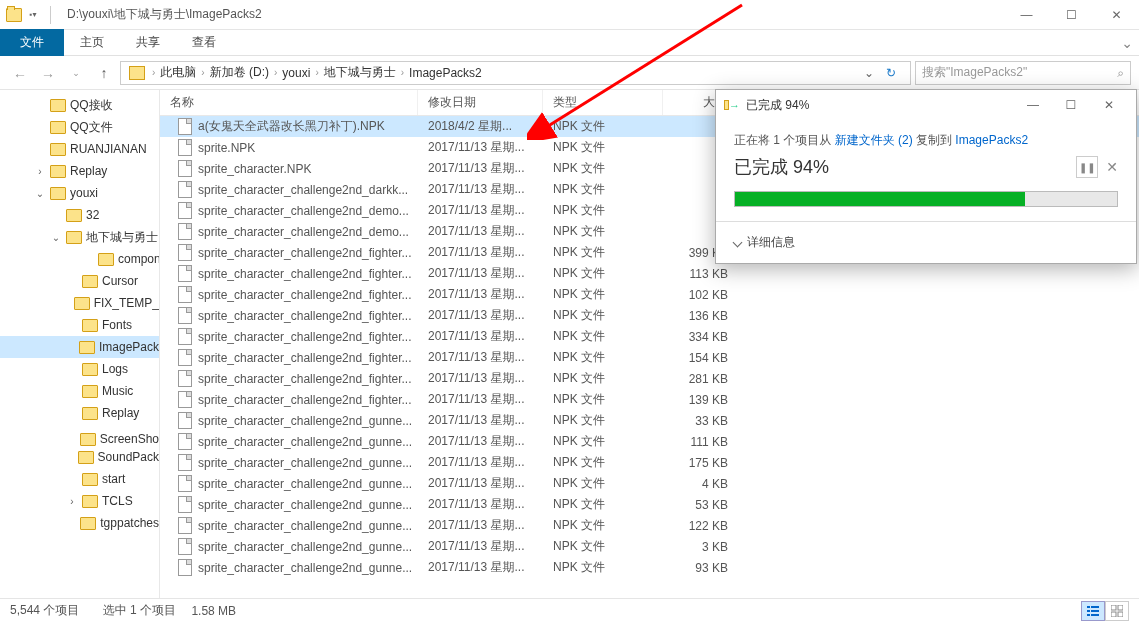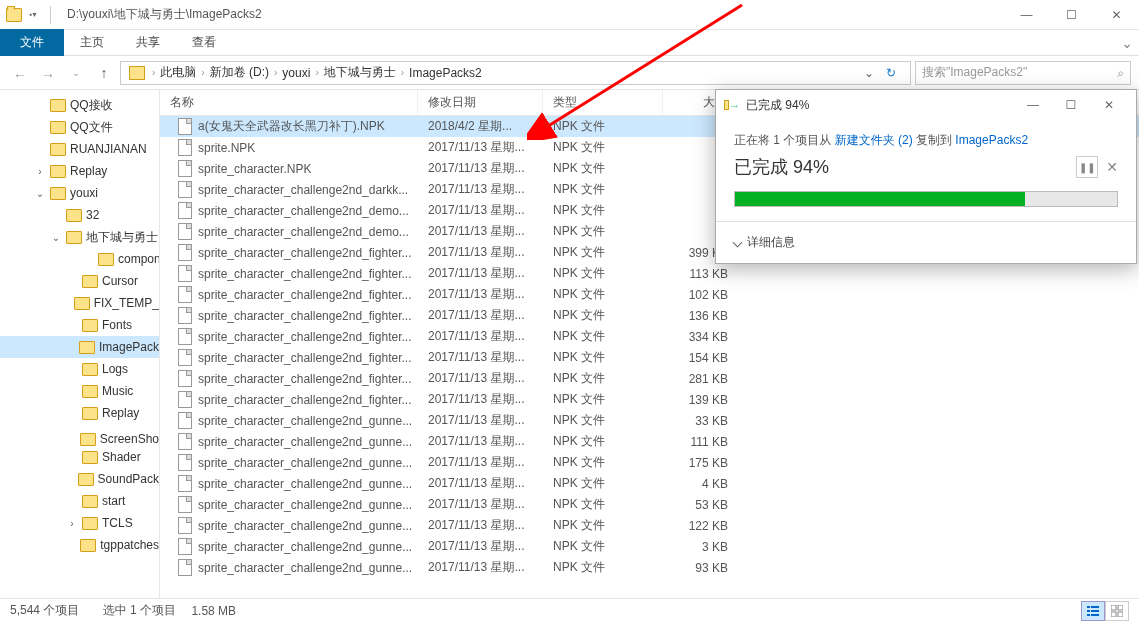--- a/index.html
+++ b/index.html
@@ -221,25 +221,20 @@
         <span>Replay</span>
       </div>
       <div class="tree-item" style="padding-left: 66px; align-items: flex-end;">
         <span class="tree-exp"></span>
         <div class="tree-icon"></div>
         <span>ScreenSho</span>
       </div>
       <div class="tree-item" style="padding-left: 66px;">
         <span class="tree-exp"></span>
         <div class="tree-icon"></div>
-        <span>Shader</span>
-      </div>
-      <div class="tree-item" style="padding-left: 66px;">
-        <span class="tree-exp"></span>
-        <div class="tree-icon"></div>
         <span>SoundPack</span>
       </div>
       <div class="tree-item" style="padding-left: 66px;">
         <span class="tree-exp"></span>
         <div class="tree-icon"></div>
         <span>start</span>
       </div>
       <div class="tree-item" style="padding-left: 66px;">
         <span class="tree-exp">›</span>
         <div class="tree-icon"></div>

